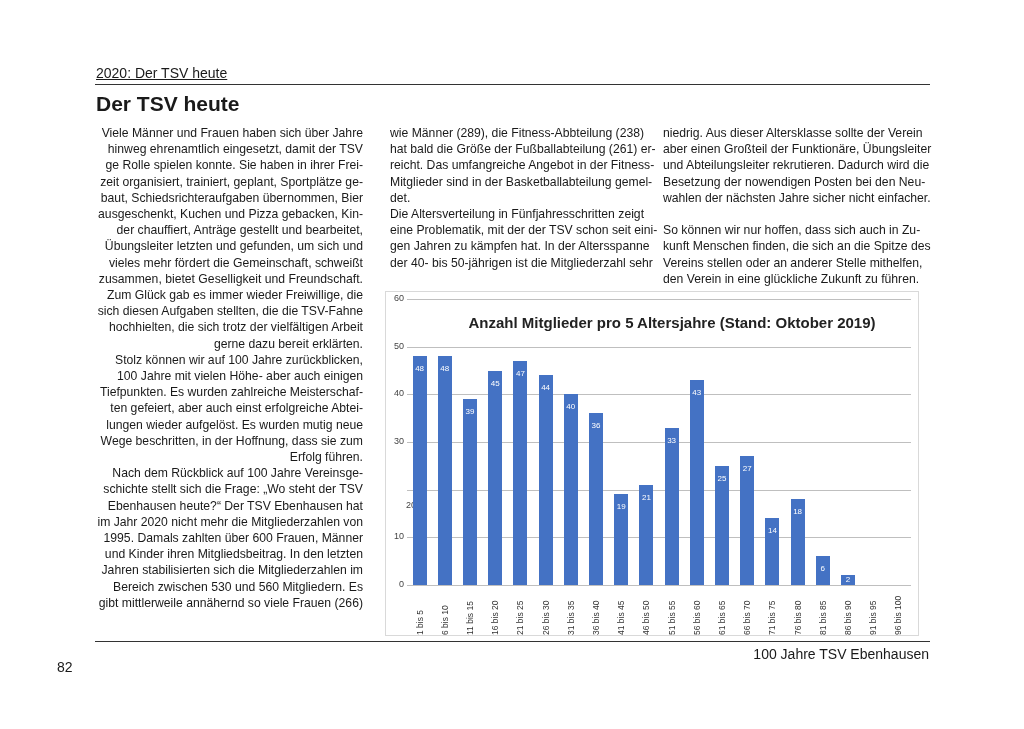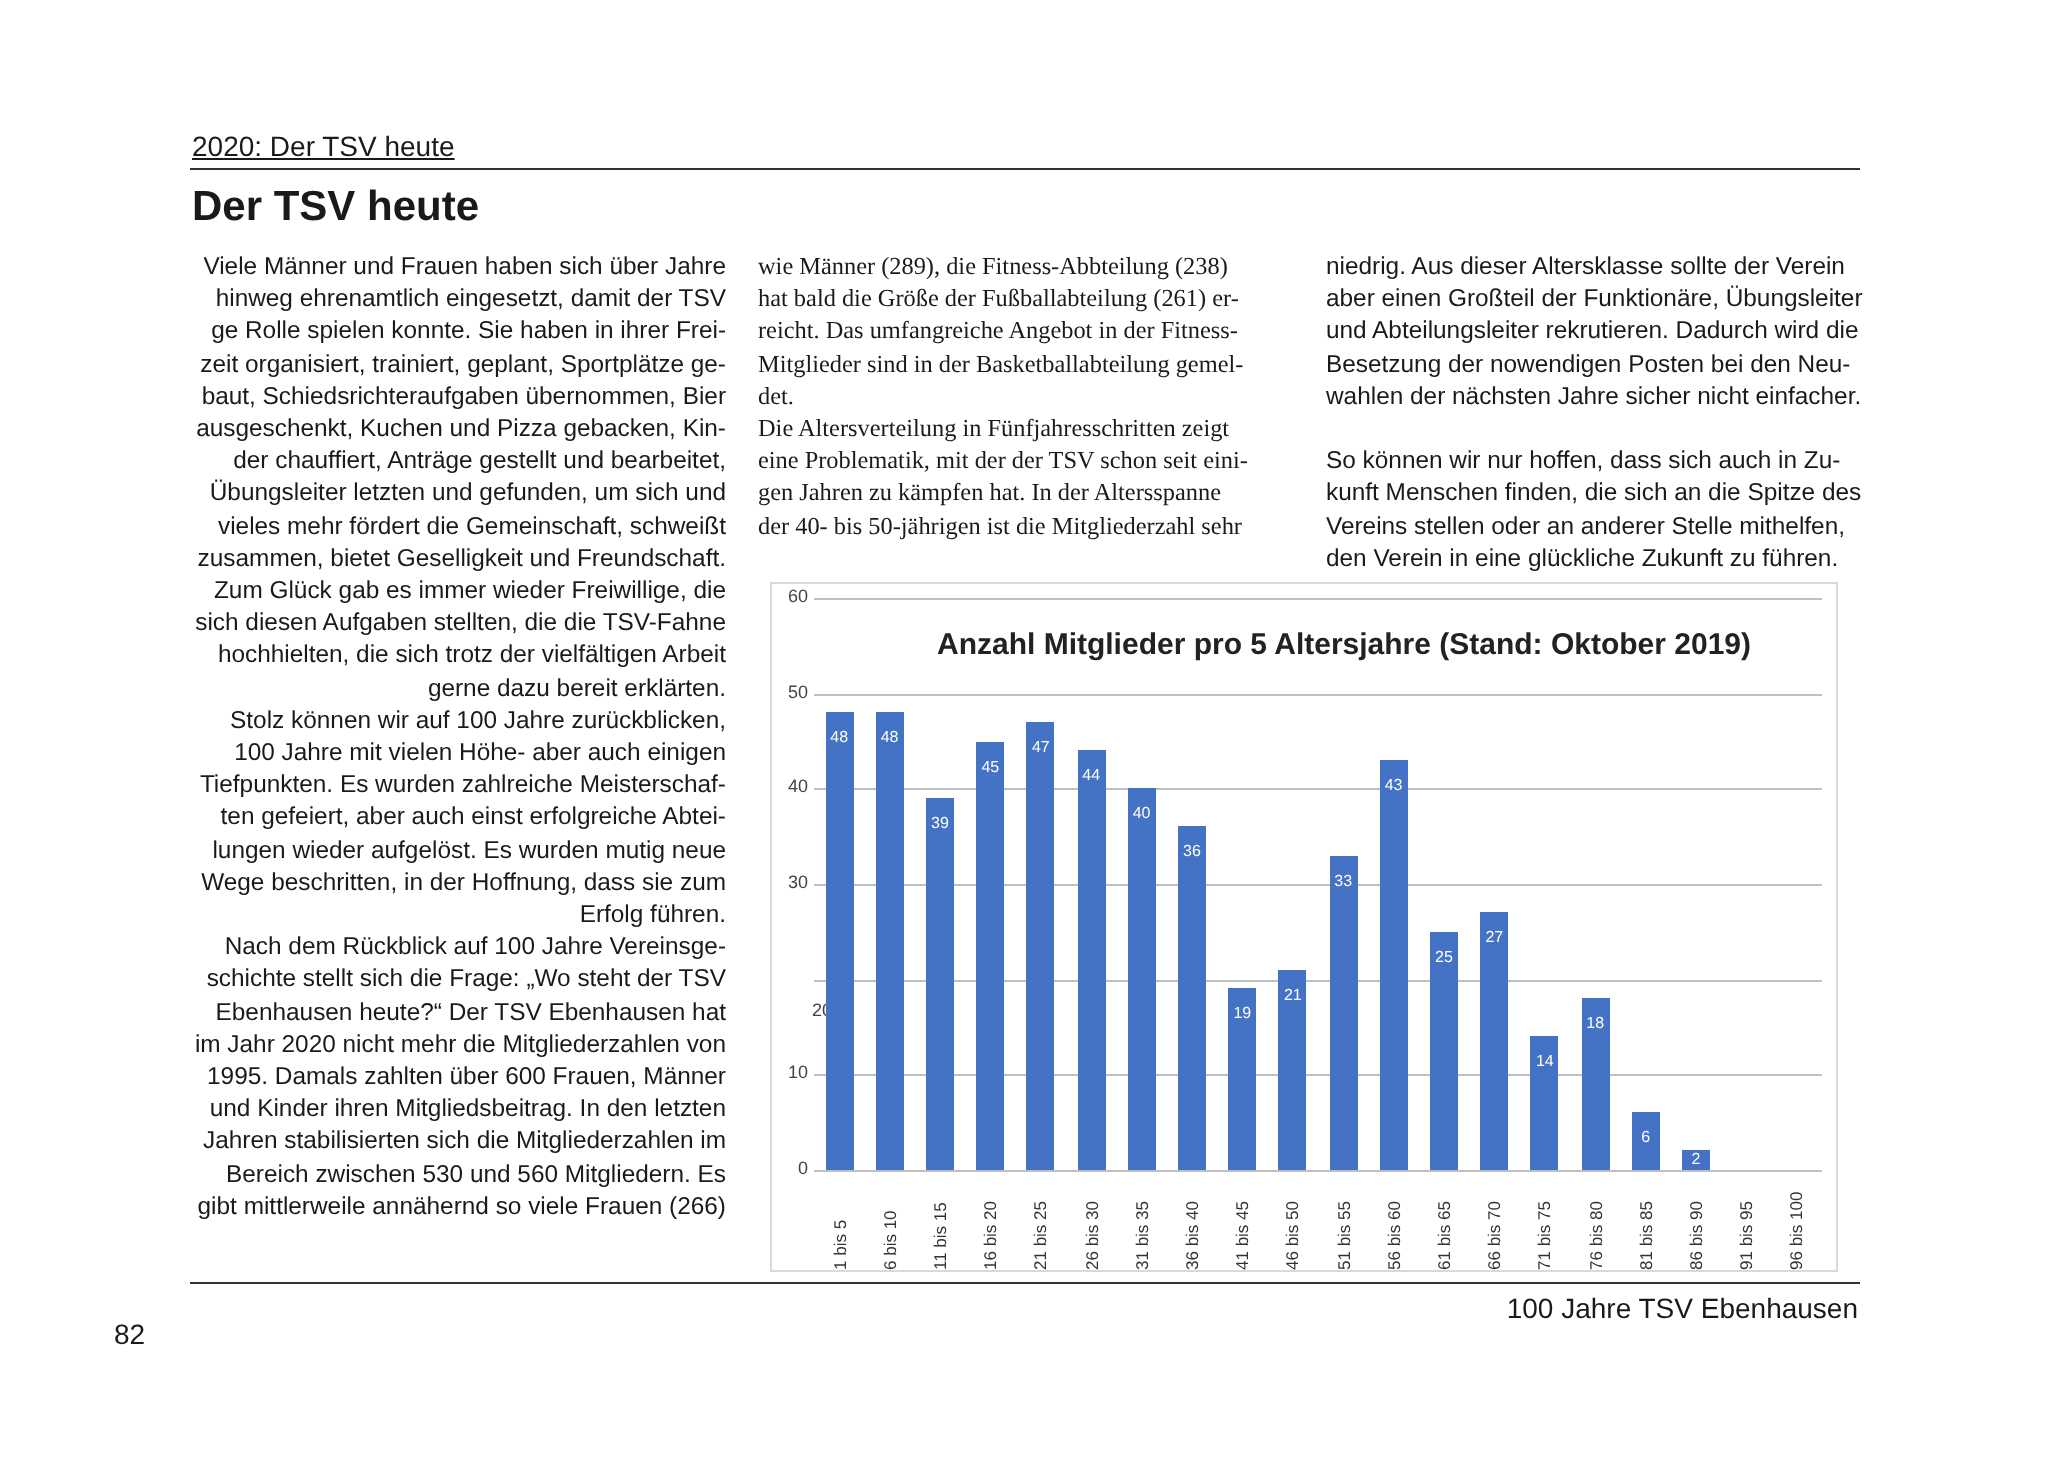--- a/index.html
+++ b/index.html
@@ -5,21 +5,21 @@
   html, body { margin:0; padding:0; background:#ffffff; }
   body { width:1024px; height:729px; position:relative; overflow:hidden;
          font-family:"Liberation Sans", sans-serif; color:#1a1a1a; }
   .running-head { position:absolute; left:96px; top:65px; font-size:14px;text-decoration:underline; }
   .rule-top { position:absolute; left:95px; top:84px; width:835px; height:0; border-top:1.5px solid #333; }
   .title { position:absolute; left:96px; top:92px; font-size:21px; font-weight:bold; margin:0; }
   .col { position:absolute; top:125px; width:268px; font-size:12.2px; line-height:16.2px; }
   .col p { margin:0; }
   .col p.gap { margin-top:16.2px; }
   .col1 { left:95px;text-align:right; }
-  .col2 { left:379px;font-family:Liberation Serif, serif; }
+  .col2 { left:390px; }
   .col3 { left:663px; }
   .line { display:block; white-space:nowrap; }
 
   .chart { position:absolute; left:385px; top:291px; width:532px; height:343px;
            border:1px solid #d9d9d9; background:#fff; }
   .chart-title { position:absolute; left:0; width:100%; top:22px; text-align:center;
                  font-size:15px; font-weight:bold; color:#222; padding-left:40px; box-sizing:border-box; }
   .ytick { position:absolute; left:4px; width:14px; text-align:right; font-size:9px; color:#444; }
   .gridline { position:absolute; left:21px; width:504px; height:0; border-top:1px solid #bfbfbf; }
   .baseline { position:absolute; left:21px; width:504px; height:0; border-top:1px solid #bfbfbf; }

